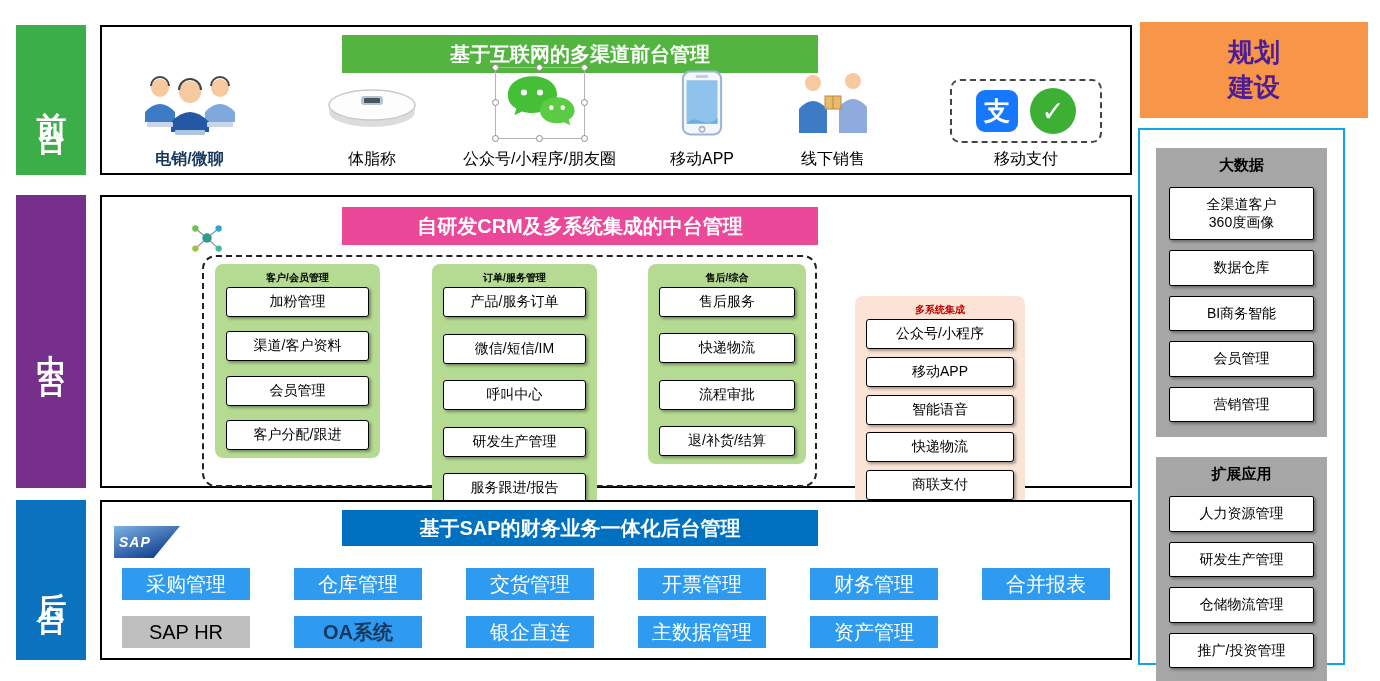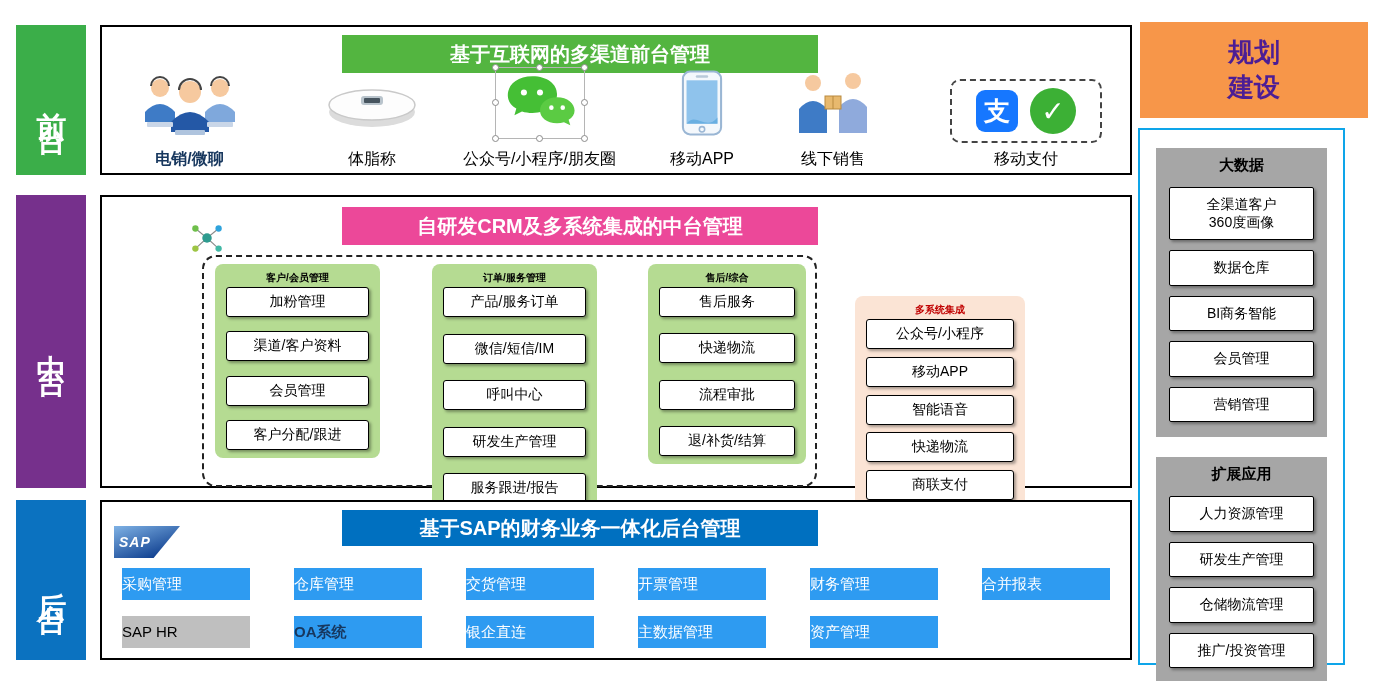--- a/index.html
+++ b/index.html
@@ -57,21 +57,21 @@
   .mg-item{background:#fff;border:1px solid #000;border-radius:3px;font-size:14px;text-align:center;
            padding:5px 2px;box-shadow:2px 2px 3px rgba(0,0,0,.35);}
 
   
   .sap-logo{position:absolute;left:12px;top:24px;width:66px;height:32px;
             background:linear-gradient(160deg,#7FB2E5 0%,#0F3F8F 85%);
             clip-path:polygon(0 0,100% 0,60% 100%,0 100%);display:flex;align-items:center;}
   .sap-text{color:#fff;font-weight:bold;font-style:italic;font-size:14px;padding-left:5px;letter-spacing:1px;}
   .btn-grid{position:absolute;left:20px;right:20px;top:66px;display:grid;
             grid-template-columns:repeat(6,1fr);column-gap:44px;row-gap:16px;}
-  .btn{height:32px;line-height:32px;font-size:15px;background:#2E9BF1;color:#fff;}
+  .btn{height:32px;line-height:32px;text-align:center;font-size:20px;background:#2E9BF1;color:#fff;}
   .btn.gray{background:#BFBFBF;color:#000;}
   .btn.oa{color:#17375E;font-weight:bold;}
 
   
   .plan-box{position:absolute;left:1140px;top:22px;width:228px;height:96px;background:#F79649;color:#4c1d95;
             font-size:26px;font-weight:bold;display:flex;align-items:center;justify-content:center;
             text-align:center;white-space:pre-line;line-height:1.35;}
   .right-cont{position:absolute;left:1138px;top:128px;width:207px;height:537px;border:2px solid #0ea5e9;
               background:#fff;box-sizing:border-box;}
   .gsec{background:#A6A6A6;margin:18px 16px;padding-bottom:5px;}

